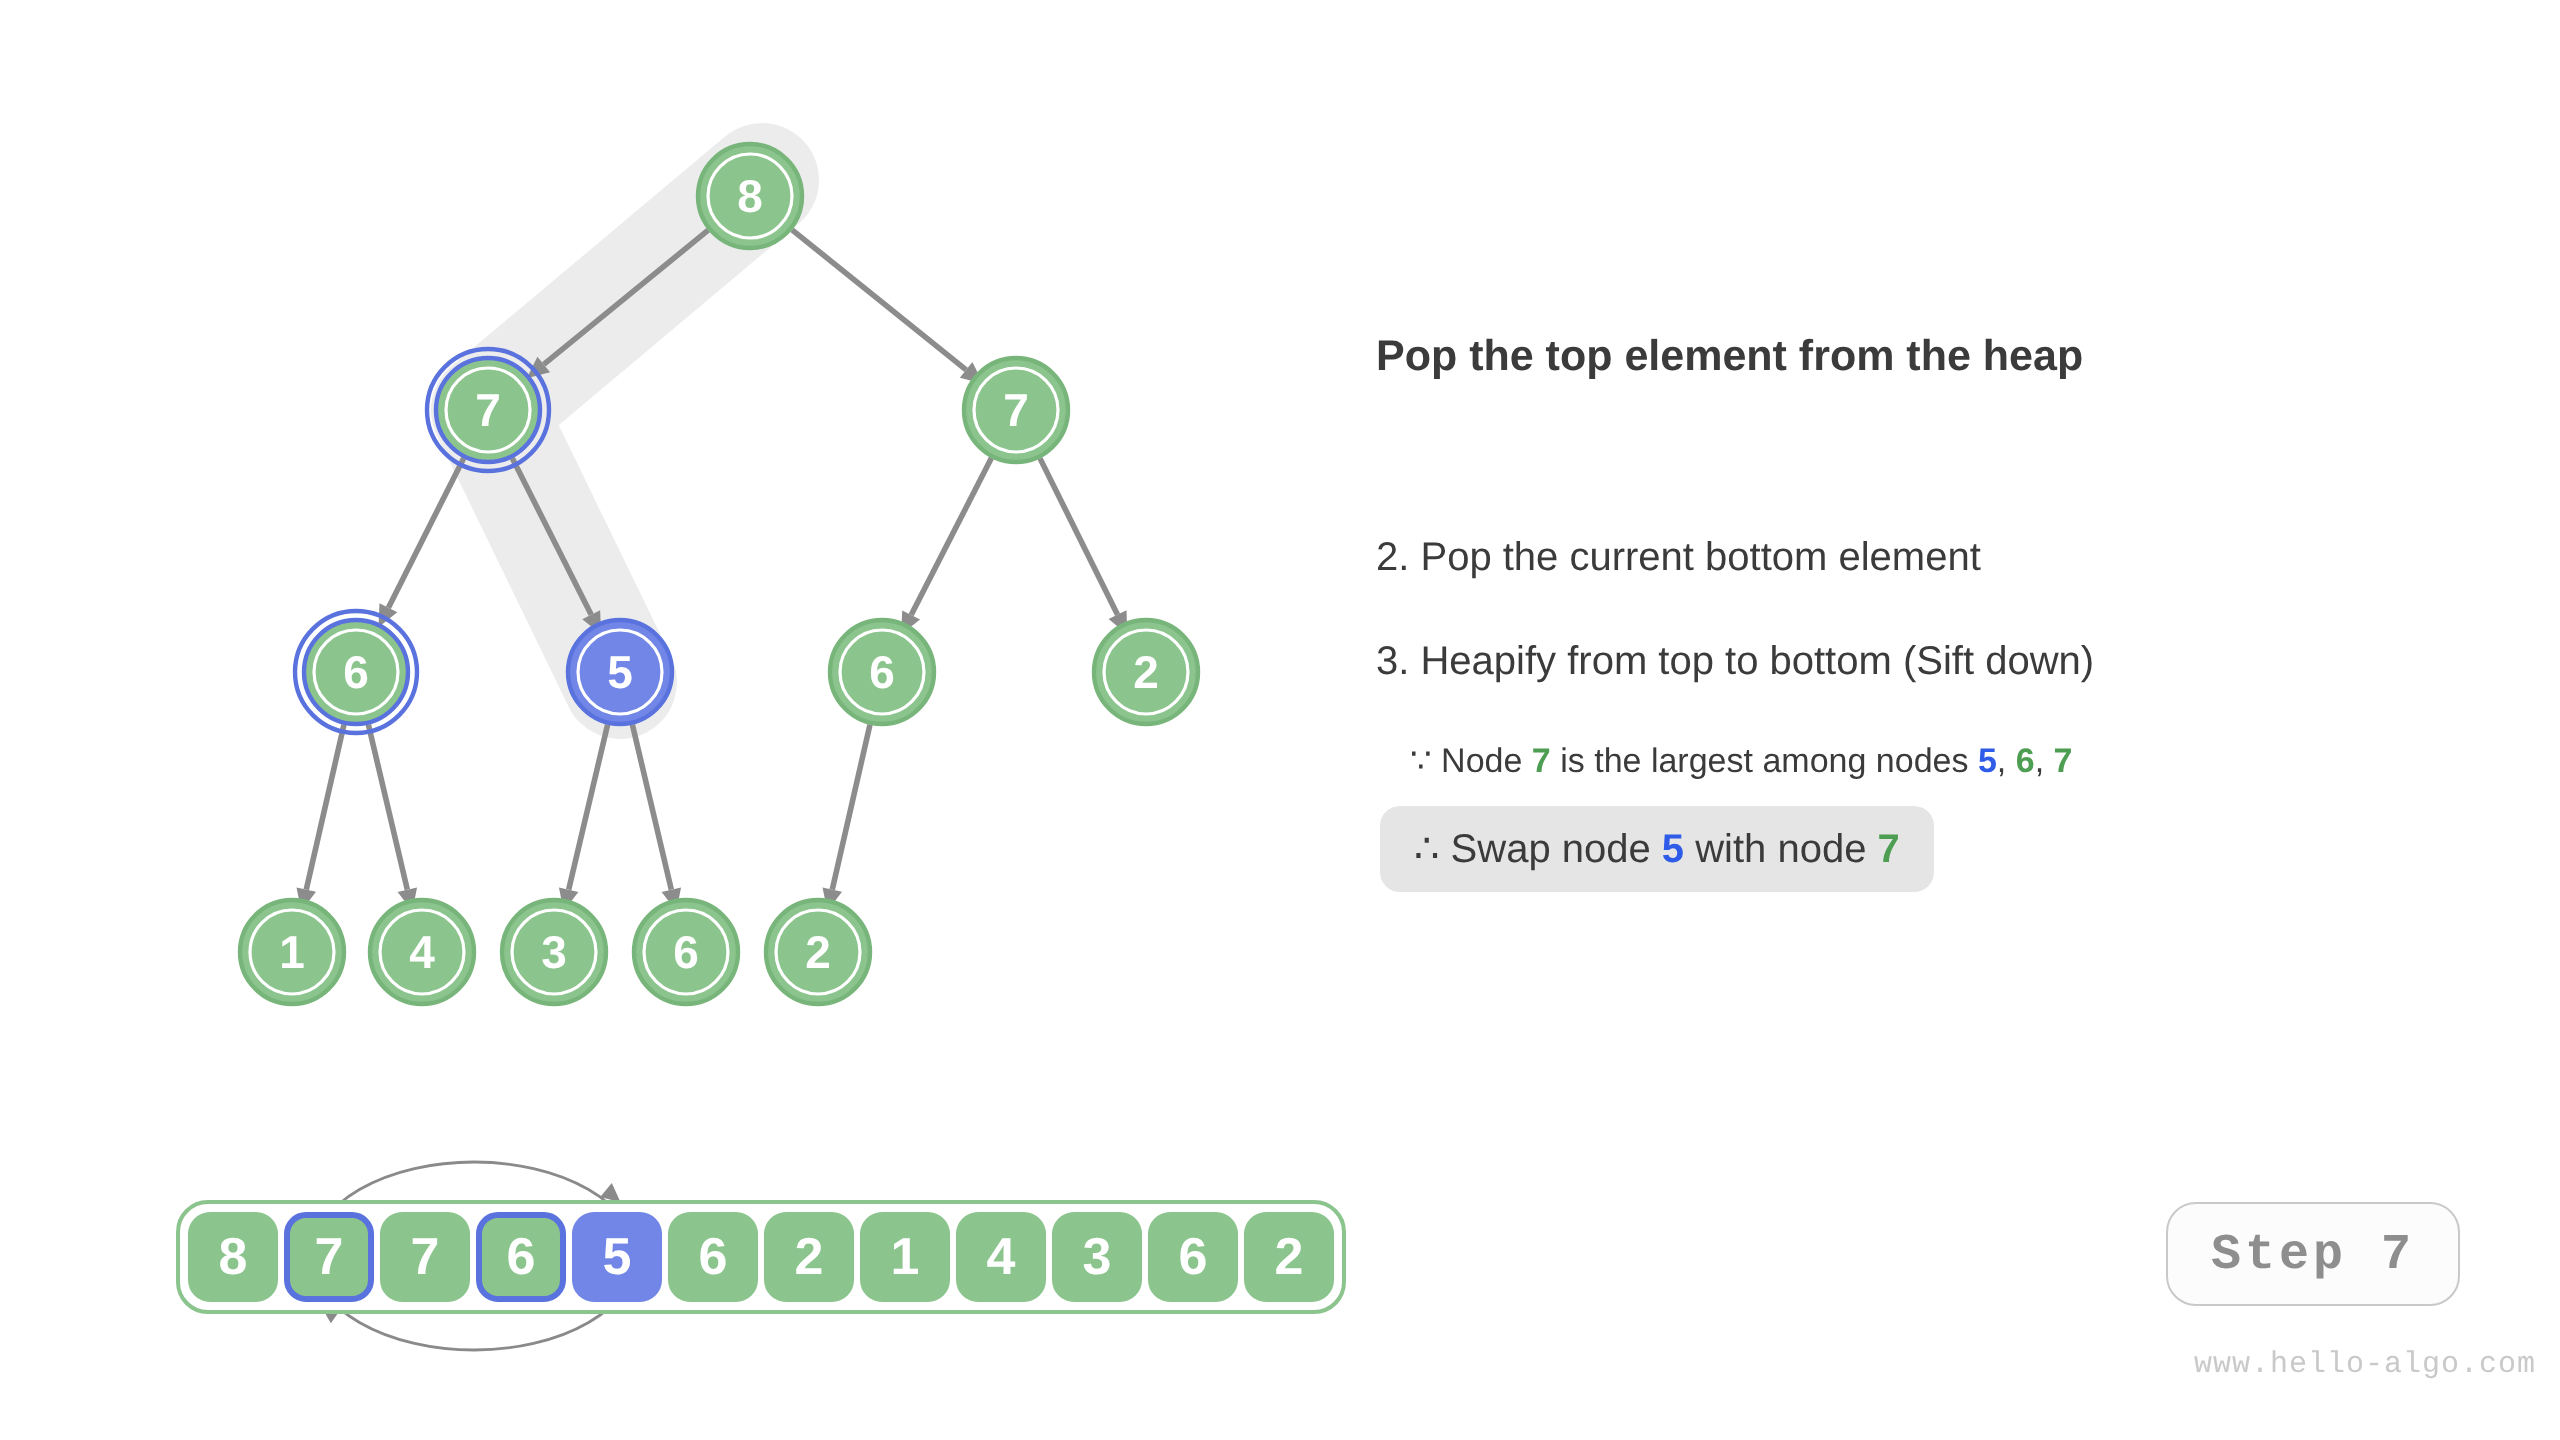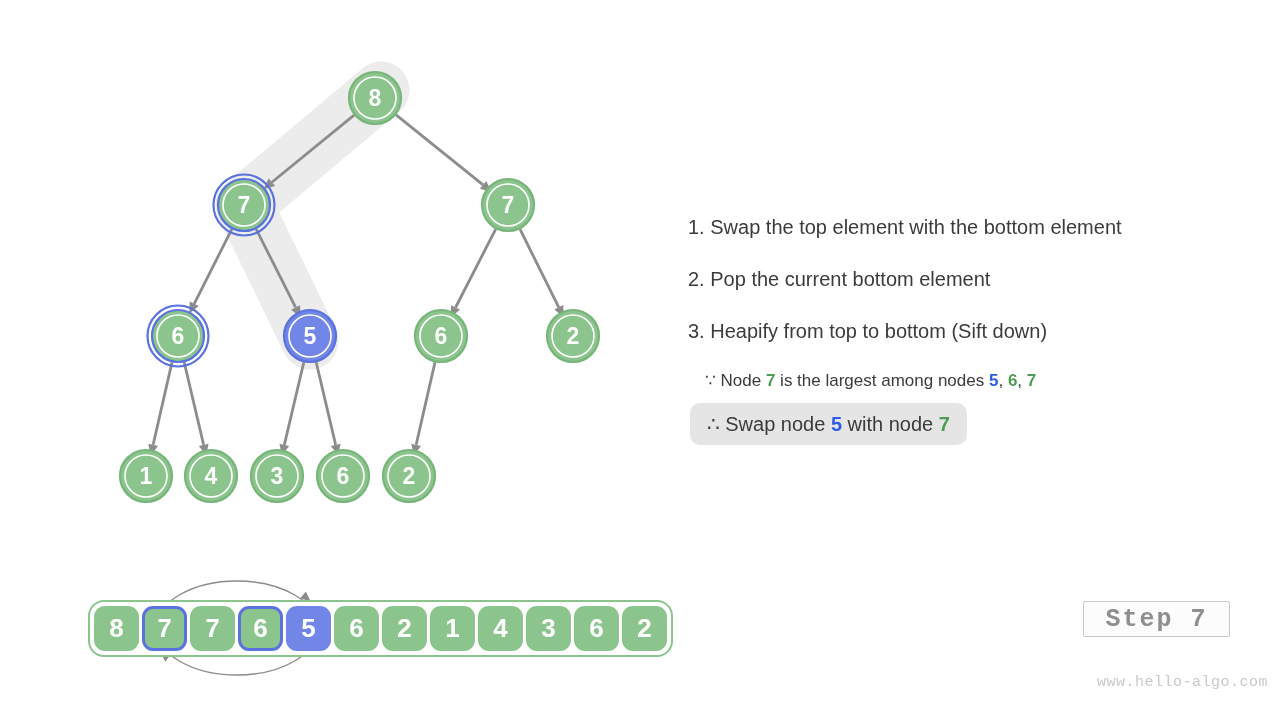--- a/index.html
+++ b/index.html
@@ -25,22 +25,22 @@
              display:flex;align-items:center;gap:3px;padding:0 4px;
              box-sizing:border-box;}
   .cell{width:45px;height:45px;border-radius:11px;background:#8bc48d;
         color:#ffffff;font-size:26px;font-weight:700;display:flex;
         align-items:center;justify-content:center;box-sizing:border-box;
         flex:0 0 auto;}
   .cell.blue-border{border:3px solid #5a72dd;}
   .cell.blue{background:#7186e6;}
 
   
-  #step-button{position:absolute;left:1083px;top:601px;width:147px;height:36px;
-               border:1.5px solid #c9c9c9;border-radius:2px;background:#fcfcfc;
+  #step-button{position:absolute;left:1083px;top:601px;width:147px;height:52px;
+               border:1.5px solid #c9c9c9;border-radius:15px;background:#fcfcfc;
                color:#8e8e8e;font-family:"Liberation Mono",monospace;
                font-size:25px;font-weight:700;letter-spacing:2px;
                display:flex;align-items:center;justify-content:center;
                box-sizing:border-box;cursor:pointer;}
   #watermark{position:absolute;left:1077px;top:674px;color:#c9c9c9;
              font-family:"Liberation Mono",monospace;font-size:15px;
              letter-spacing:0.5px;margin-left:20px;}
 </style>
 </head>
 <body>
@@ -131,21 +131,21 @@
       <g>
         <circle cx="409" cy="476" r="26" fill="#8bc48d" stroke="#77b57a" stroke-width="2.2"></circle>
         <circle cx="409" cy="476" r="21" fill="none" stroke="#ffffff" stroke-width="1.6"></circle>
         <text x="409" y="484" fill="#ffffff" font-size="23" font-weight="700" text-anchor="middle" font-family="&quot;Liberation Sans&quot;,sans-serif">2</text>
       </g>
       <ellipse cx="237" cy="628" rx="81" ry="47" fill="none" stroke="#8a8a8a" stroke-width="1.4"></ellipse>
       <path d="M 0 -4.5 L 9.5 0 L 0 4.5 Z" fill="#8a8a8a" transform="translate(303,595) rotate(40)"></path>
       <path d="M 0 -4.5 L 9.5 0 L 0 4.5 Z" fill="#8a8a8a" transform="translate(168,658) rotate(215)"></path>
     </svg>
 
-  <div class="panel-text step-line step-1">1. Swap the top element with the bottom element</div>
+  <div class="panel-text panel-title">Pop the top element from the heap</div>
   <div class="panel-text step-line step-2">2. Pop the current bottom element</div>
   <div class="panel-text step-line step-3">3. Heapify from top to bottom (Sift down)</div>
   <div class="panel-text because-line" id="because-line"><span class="c-dark">∵ Node </span><span class="c-green num">7</span><span class="c-dark"> is the largest among nodes </span><span class="c-blue num">5</span><span class="c-dark">, </span><span class="c-green num">6</span><span class="c-dark">, </span><span class="c-green num">7</span></div>
   <div class="panel-text callout" id="callout-line"><span class="c-dark">∴ Swap node </span><span class="c-blue num">5</span><span class="c-dark"> with node </span><span class="c-green num">7</span></div>
 
   <div id="array-box">
       <div class="cell">8</div>
       <div class="cell blue-border">7</div>
       <div class="cell">7</div>
       <div class="cell blue-border">6</div>

